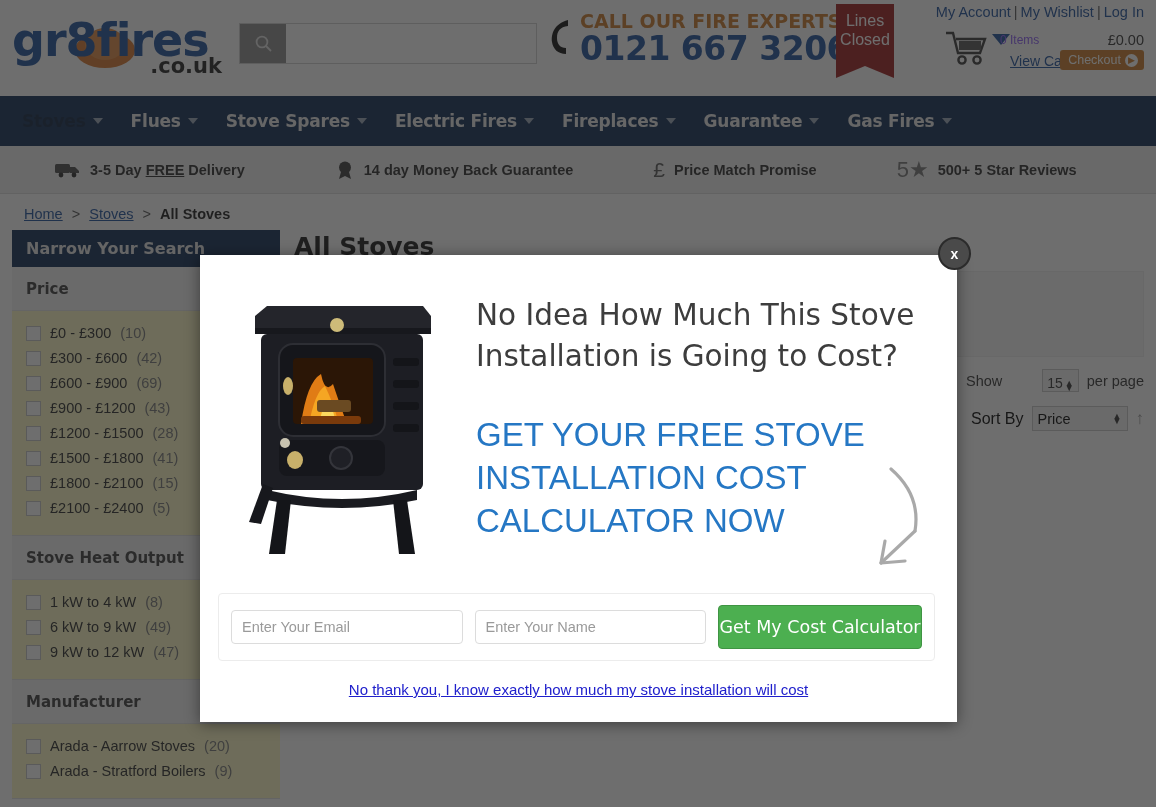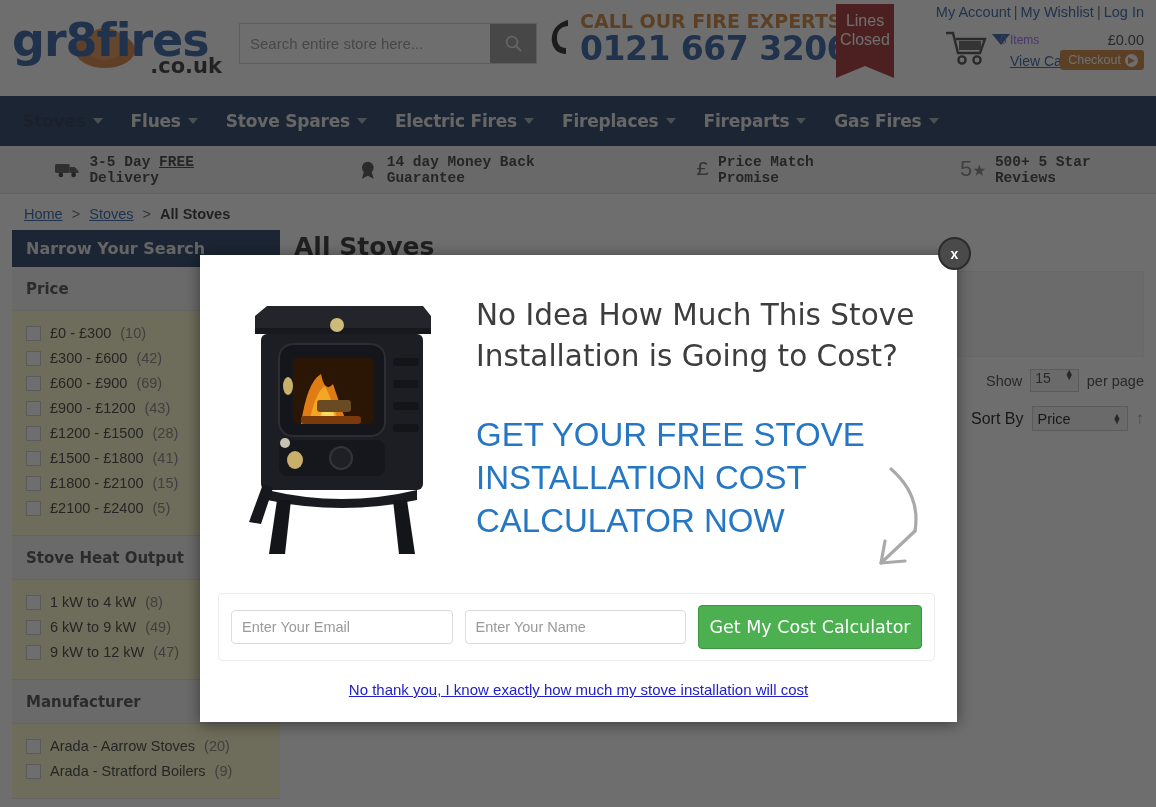--- a/index.html
+++ b/index.html
@@ -154,21 +154,21 @@
 
   
   .trustbar {
     height: 48px; background: #f0f0f0;
     border-bottom: 1px solid #dcdcdc;
     display: flex; align-items: center;
   }
   .trust-item {
     display: flex; align-items: center; gap: 9px;
     font-size: 14.5px; font-weight: 700; color: #2b2b2b;
-    font-family: Liberation Mono, monospace;
+    font-family: Liberation Sans, sans-serif;
   }
   .trust-item:nth-child(1) { margin-left: 55px; }
   .trust-item:nth-child(2) { margin-left: 90px; }
   .trust-item:nth-child(3) { margin-left: 80px; }
   .trust-item:nth-child(4) { margin-left: 80px; }
   .trust-item u { text-decoration: underline; }
   .pound-glyph { font-size: 21px; color: #555; font-weight: 400; }
   .five-glyph { font-size: 22px; color: #777; font-weight: 400; }
 
   
@@ -217,22 +217,22 @@
   }
   .intro-box {
     height: 86px; background: #f7f7f7; border: 1px solid #ececec;
   }
   .toolbar {
     display: flex; justify-content: flex-end; align-items: center;
     gap: 8px; padding: 12px 0 0 0; font-size: 14.5px; color: #333;
   }
   .mini-select {
     border: 1px solid #c8c8c8; background: #f2f2f2;
-    height: 23px; display: inline-flex; align-items: flex-start;
-    padding: 0 4px; gap: 14px; font-size: 14px; cursor: pointer;
+    height: 23px; display: inline-flex; align-items: flex-end;
+    padding: 0 4px; gap: 2px; font-size: 14px; cursor: pointer; margin-left: 32px;
   }
   .spin { display: flex; flex-direction: column; line-height: 5px; color: #333; font-size: 9px; }
   .sortrow { display: flex; justify-content: flex-end; align-items: center; gap: 8px; padding-top: 14px; }
   .sort-select {
     border: 1px solid #c8c8c8; background: #f2f2f2;
     height: 25px; width: 96px; display: inline-flex; align-items: center;
     justify-content: space-between; padding: 0 5px; font-size: 14.5px; cursor: pointer;
   }
   .arrow-up { color: #999; font-size: 17px; }
   .product-grid {
@@ -286,21 +286,21 @@
     background: #fff; padding: 11px 12px;
     display: flex; gap: 12px; align-items: center;
   }
   .form-field {
     flex: 1; height: 34px; border: 1px solid #dcdcdc; border-radius: 4px;
     padding: 0 10px; font-size: 14.5px; color: #555; outline: none;
     font-family: "Liberation Sans", sans-serif; background: #fff;
   }
   .form-field::placeholder { color: #9a9a9a; }
   .submit-btn {
-    width: 224px; height: 44px; background: #4caf50;
+    width: 204px; height: 44px; background: #4caf50;
     border: 1px solid #3f9443; border-radius: 4px;
     color: #fff; font-size: 17.5px; cursor: pointer;
     font-family: "DejaVu Sans", sans-serif;
   }
   .modal-decline {
     text-align: center; padding-top: 20px;
     font-size: 15px;
   }
   .modal-decline a { color: #2020cc; text-decoration: underline; }
 </style>
@@ -314,21 +314,20 @@
     <div class="logo-wrap">
       <svg class="logo-flame" viewBox="0 0 62 48">
         <ellipse cx="31" cy="28" rx="30" ry="18" fill="#d9762c"></ellipse>
         <ellipse cx="31" cy="22" rx="20" ry="16" fill="#e08b44"></ellipse>
       </svg>
       <div class="logo-text">gr8fires</div>
       <div class="logo-tld">.co.uk</div>
     </div>
 
     <div class="search-wrap">
-      <input class="search-input" type="text" placeholder="Search entire store here..." style="">
       <button class="search-btn">
         <svg width="19" height="19" viewBox="0 0 19 19">
           <circle cx="8" cy="8" r="5.4" fill="none" stroke="#e0e0e0" stroke-width="1.8"></circle>
           <line x1="12" y1="12" x2="17" y2="17" stroke="#e0e0e0" stroke-width="1.8"></line>
         </svg>
       </button>
     </div>
 
     <div class="phone-block">
       <svg class="phone-icon" width="26" height="38" viewBox="0 0 26 38">
@@ -382,21 +381,21 @@
     </div>
     <div class="nav-item">
       <span>Electric Fires</span>
       <span class="nav-caret"></span>
     </div>
     <div class="nav-item">
       <span>Fireplaces</span>
       <span class="nav-caret"></span>
     </div>
     <div class="nav-item">
-      <span>Fireparts</span>
+      <span>Guarantee</span>
       <span class="nav-caret"></span>
     </div>
     <div class="nav-item">
       <span>Gas Fires</span>
       <span class="nav-caret"></span>
     </div>
   </div>
 
   <div class="trustbar">
     <div class="trust-item">

